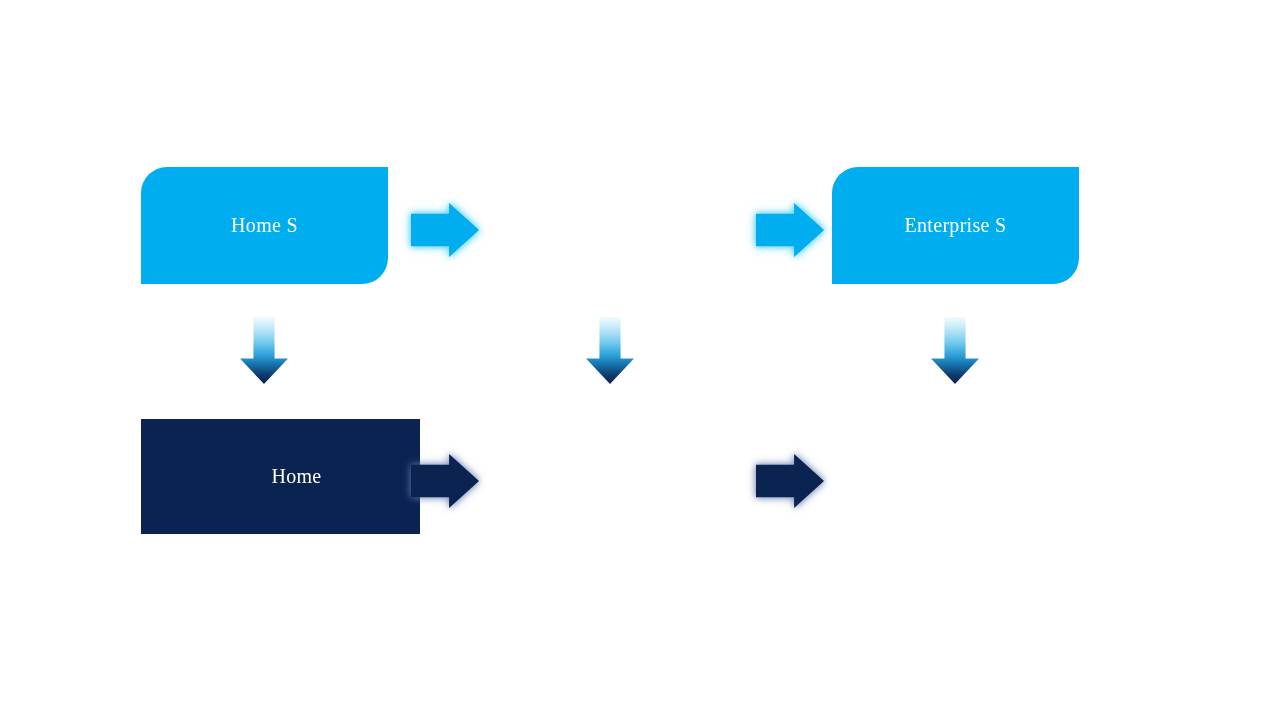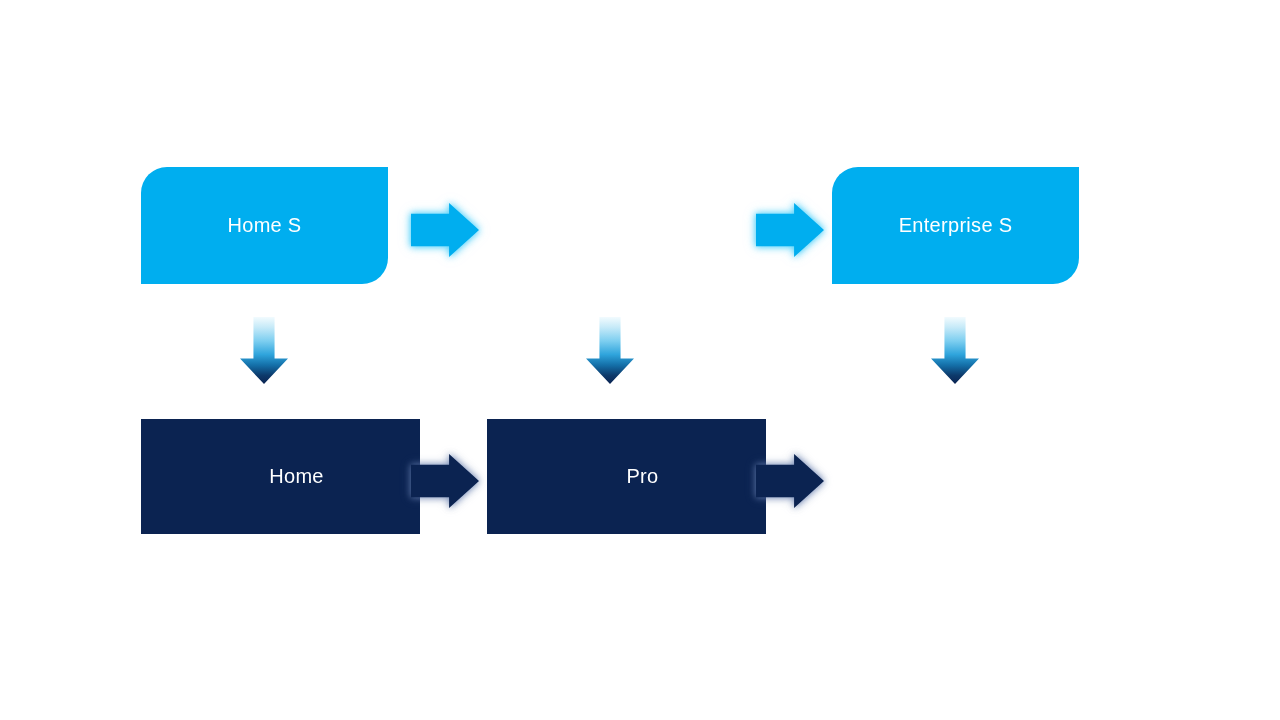--- a/index.html
+++ b/index.html
@@ -5,21 +5,21 @@
   html, body {
     margin: 0;
     padding: 0;
     background: #ffffff;
   }
   .canvas {
     position: relative;
     width: 1280px;
     height: 720px;
     background: var(--background, #ffffff);
-    font-family: Liberation Sans, sans-serif;
+    font-family: Liberation Serif, serif;
     overflow: hidden;
   }
 
   
   .box {
     position: absolute;
     width: 247px;
     display: flex;
     align-items: center;
     justify-content: center;
@@ -122,23 +122,20 @@
   <div class="darrow d2">
     <div class="shape"></div>
   </div>
   <div class="darrow d3">
     <div class="shape"></div>
   </div>
 
   <div class="box bottom c1">
     <span class="label">Home</span>
   </div>
-  <div class="box bottom c2">
-    <span class="label">Pro</span>
-  </div>
 
   <div class="harrow dark h1 row-bottom">
     <div class="shape"></div>
   </div>
   <div class="harrow dark h2 row-bottom">
     <div class="shape"></div>
   </div>
 
 </div>
 

